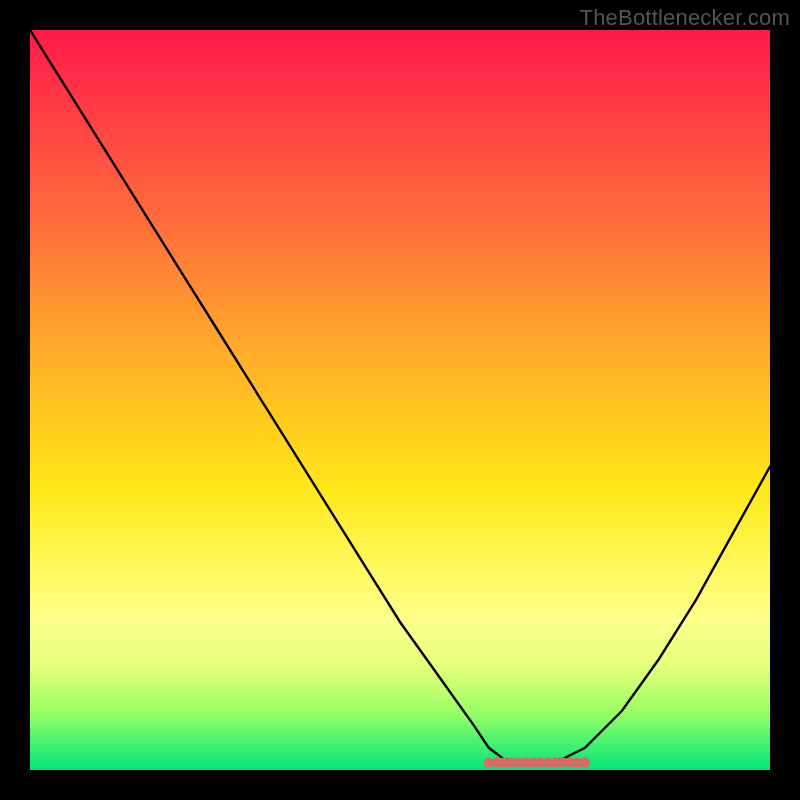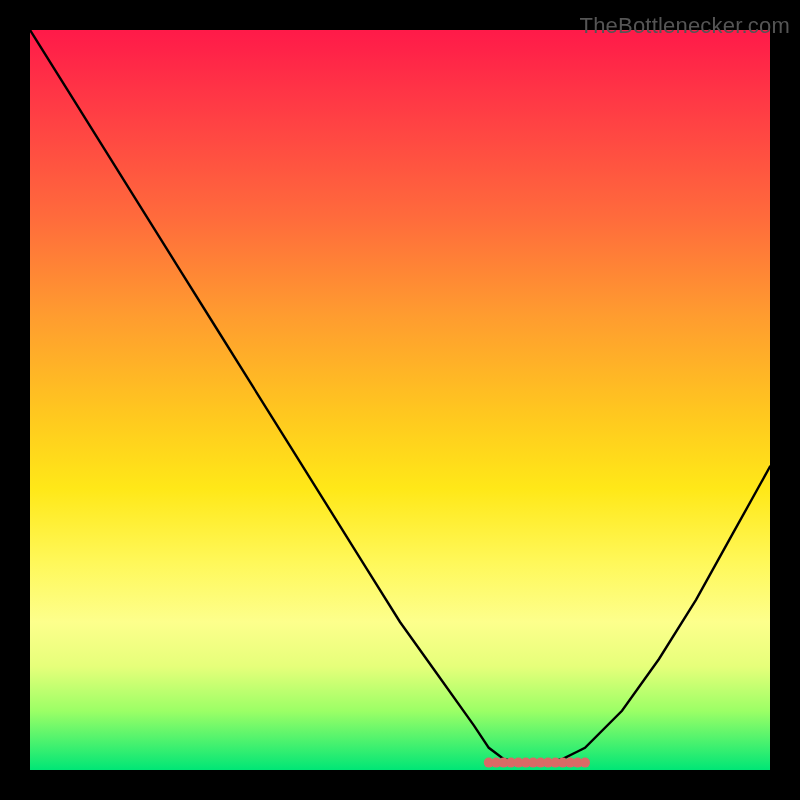--- a/index.html
+++ b/index.html
@@ -43,21 +43,21 @@
       #9cff66 92%,
       #00e676 100%
     );
   }
   .curve {
     position: absolute;
     inset: 0;
   }
   .watermark {
     position: absolute;
-    top: 13px;
+    top: 5px;
     right: 10px;
     color: #555;
     font-size: 22px;
     letter-spacing: 0.2px;
     font-weight: 500;
   }
 </style>
 </head>
 <body>
 

